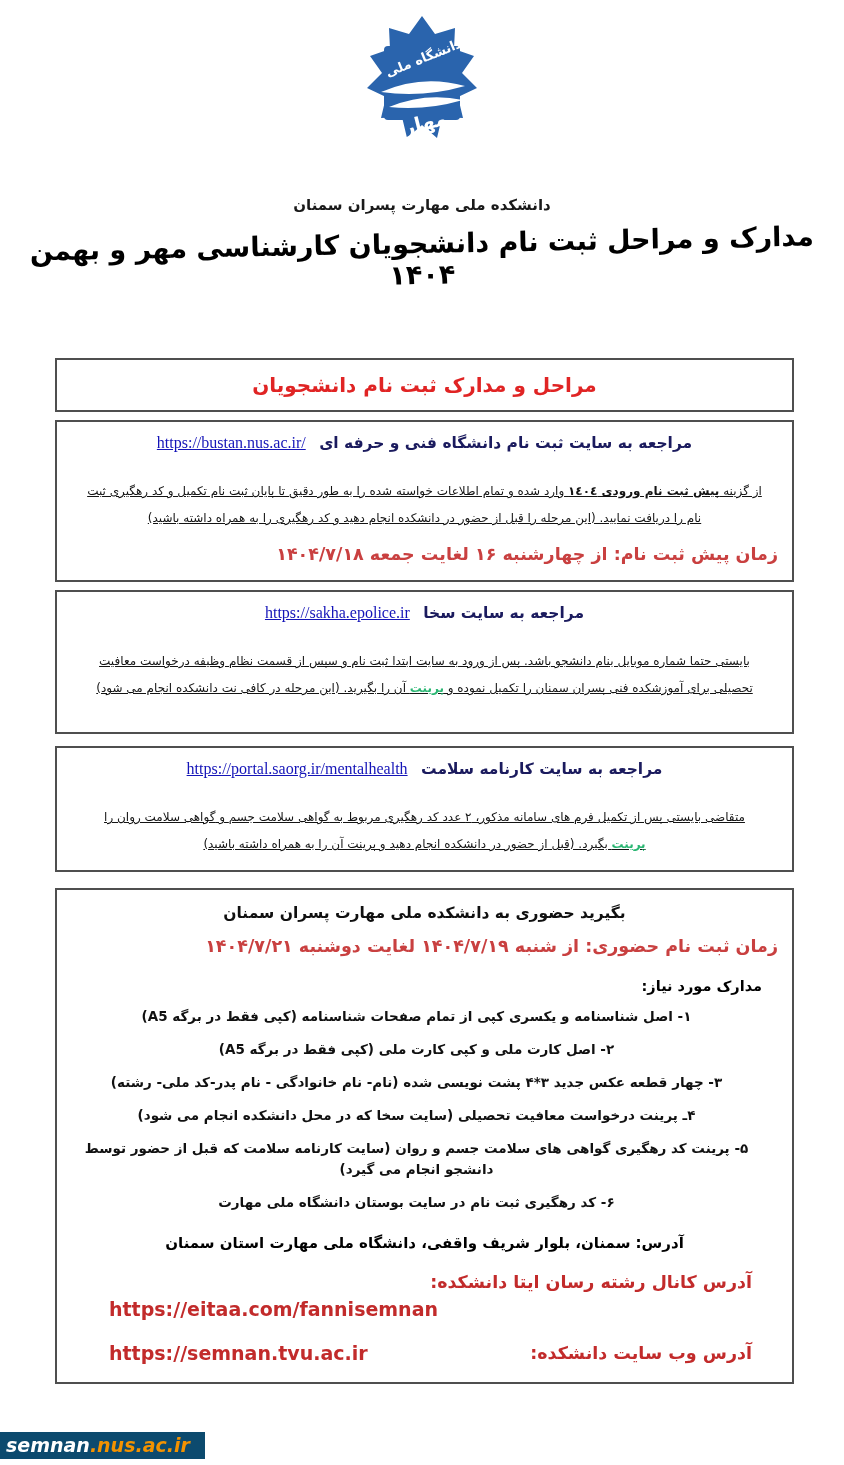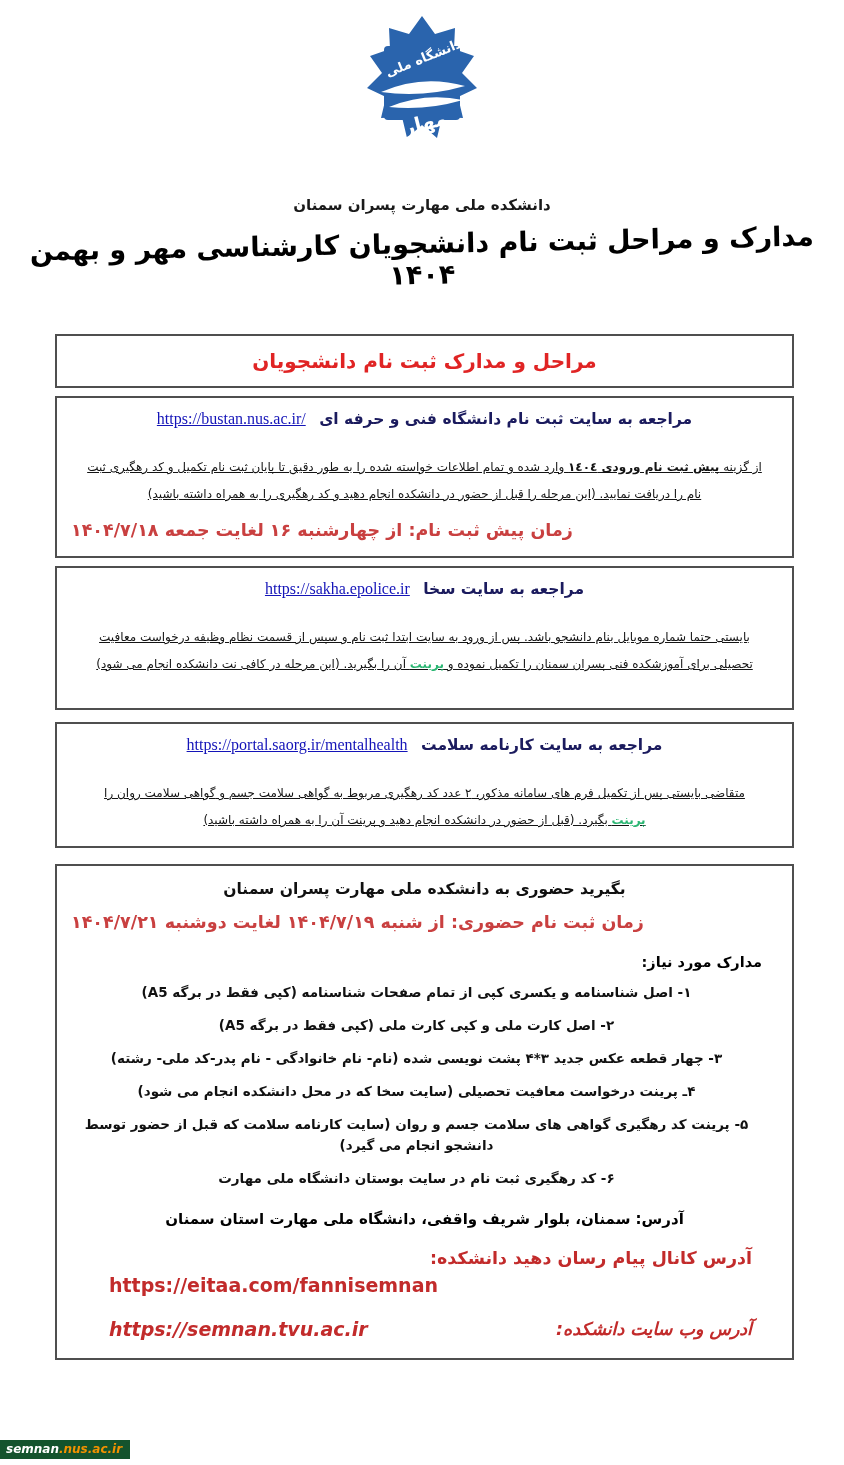--- a/index.html
+++ b/index.html
@@ -12,58 +12,58 @@
     text-align:center;margin-top:40px;font-size:15px;font-weight:700;color:#1a1a1a;
     direction:rtl;
   }
   .main-title{
     text-align:center;margin:14px 10px 0;font-size:27px;font-weight:900;color:#000;
     direction:rtl;transform:rotate(-1.1deg);letter-spacing:0;
   }
   .box{
     border:2px solid #4f4f4f;margin-left:55px;margin-right:50px;background:#fff;
   }
-  .box-intro{margin-top:44px;padding:13px 28px;}
+  .box-intro{margin-top:68px;padding:13px 28px;}
   .intro-title{color:#e02424;font-size:20px;font-weight:900;text-align:center;direction:rtl;}
   .box-step{margin-top:8px;padding:12px 14px 16px;}
   .box-heading{direction:rtl;text-align:center;font-size:15.5px;font-weight:800;color:#1b1b5e;}
   .box-heading .link{
     color:#1414b8;text-decoration:underline;direction:ltr;display:inline-block;
     font-family:"Liberation Serif","DejaVu Serif",serif;font-size:16px;font-weight:400;
     margin-right:8px;cursor:pointer;
   }
   .body-text{
     direction:rtl;text-align:center;font-size:12px;line-height:2.25;color:#141414;
     margin:26px 16px 0;
     text-decoration:underline;
   }
   .bold{font-weight:800;}
   .green{color:#2bb673;font-weight:800;}
   .u{text-decoration:underline;}
   .deadline{
-    direction:rtl;text-align:left;color:#c94040;font-weight:800;font-size:17.5px;margin-top:12px;
+    direction:rtl;text-align:right;color:#c94040;font-weight:800;font-size:17.5px;margin-top:12px;
   }
   .box-main{margin-top:16px;padding:14px 14px 18px;}
   .main-heading{direction:rtl;text-align:center;font-size:15.5px;font-weight:800;color:#101010;}
   .deadline-main{margin-top:14px;}
   .docs-label{direction:rtl;text-align:right;font-weight:800;font-size:14.5px;margin:22px 16px 0;color:#000;}
   .items{margin:4px 26px 0 10px;}
   .item{direction:rtl;text-align:center;font-size:13.5px;font-weight:700;line-height:1.55;margin-top:12px;color:#111;}
   .address{direction:rtl;text-align:center;font-weight:800;font-size:15px;margin-top:22px;color:#000;}
   .channel-label{direction:rtl;text-align:right;color:#c22b2b;font-weight:900;font-size:17.5px;margin:20px 26px 0;}
   .channel-url{
     text-align:left;color:#c22b2b;font-weight:900;font-size:19px;margin:6px 0 0 38px;
     direction:ltr;cursor:pointer;
   }
-  .web-row{display:flex;justify-content:space-between;align-items:center;margin:22px 26px 0 38px;font-style:italic;}
+  .web-row{display:flex;justify-content:space-between;align-items:center;margin:22px 26px 0 38px;}
   .web-url{color:#c22b2b;font-weight:900;font-size:19px;direction:ltr;cursor:pointer;}
   .web-label{direction:rtl;color:#c22b2b;font-weight:900;font-size:17.5px;}
   .status-bar{
-    position:absolute;left:0;bottom:6px;background:#14532d;color:#fff;
-    font-style:italic;font-weight:800;font-size:12px;padding:2px 8px 3px 6px;
+    position:absolute;left:0;bottom:6px;background:#0c4a6e;color:#fff;
+    font-style:italic;font-weight:800;font-size:19px;padding:2px 15px 3px 6px;
     font-family:"DejaVu Sans",sans-serif;
   }
   .status-bar .orange{color:#f39200;}
 </style>
 </head>
 <body>
 
 <div class="logo-wrap">
   <svg width="126" height="138" viewBox="0 0 126 138">
     <g fill="#2a64ad">
@@ -121,21 +121,21 @@
     <div class="item">۱- اصل شناسنامه و یکسری کپی از تمام صفحات شناسنامه (کپی فقط در برگه A5)</div>
     <div class="item">۲- اصل کارت ملی و کپی کارت ملی (کپی فقط در برگه A5)</div>
     <div class="item">۳- چهار قطعه عکس جدید  ۳*۴  پشت نویسی شده (نام- نام خانوادگی - نام پدر-کد ملی- رشته)</div>
     <div class="item">۴ـ پرینت درخواست معافیت تحصیلی (سایت سخا که در محل دانشکده انجام می شود)</div>
     <div class="item">۵- پرینت کد رهگیری گواهی های سلامت جسم و  روان (سایت کارنامه سلامت که قبل از حضور توسط دانشجو انجام می گیرد)</div>
     <div class="item">۶- کد رهگیری ثبت نام در سایت بوستان  دانشگاه ملی مهارت</div>
   </div>
 
   <div class="address">آدرس:  سمنان، بلوار شریف واقفی، دانشگاه ملی مهارت استان سمنان</div>
 
-  <div class="channel-label">آدرس کانال پیام رسان دهید دانشکده:</div>
+  <div class="channel-label">آدرس کانال رشته رسان ایتا دانشکده:</div>
   <div class="channel-url">https://eitaa.com/fannisemnan</div>
 
   <div class="web-row">
     <div class="web-url">https://semnan.tvu.ac.ir</div>
     <div class="web-label">آدرس وب سایت دانشکده:</div>
   </div>
 </div>
 
 <div class="status-bar"><span>semnan</span><span class="orange">.nus.ac.ir</span></div>
 

